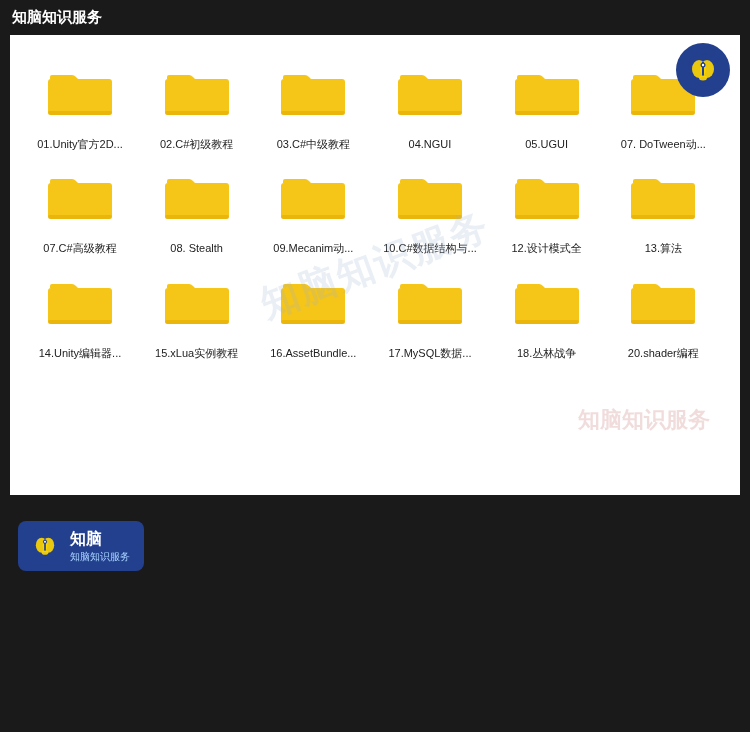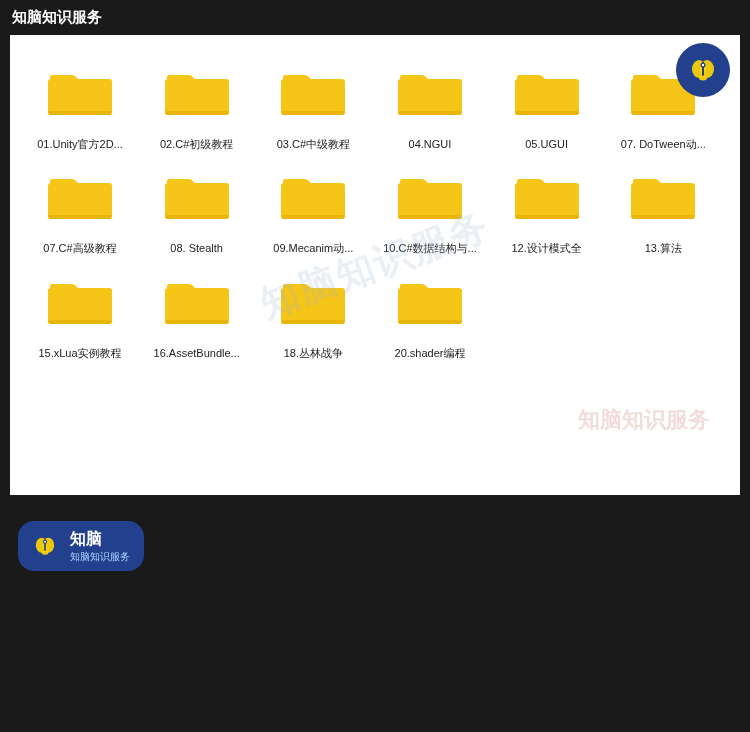--- a/index.html
+++ b/index.html
@@ -128,21 +128,21 @@
       margin-top: 18px;
       display: flex;
       align-items: center;
       padding: 8px 18px;
     }
 
     .bottom-logo {
       display: flex;
       align-items: center;
       background: #23408e;
-      border-radius: 16px;
+      border-radius: 8px;
       padding: 6px 14px 6px 8px;
     }
 
     .bottom-logo-brain {
       width: 38px;
       height: 38px;
       border-radius: 50%;
       background: #23408e;
       display: flex;
       align-items: center;
@@ -353,34 +353,60 @@
       <div class="folder-icon">
         <svg viewBox="0 0 68 55">
 
           <path d="M4,16 L4,14 Q4,12 6,12 L26,12 Q28,12 30,14 L32,16 Z" fill="#F5C518"></path>
 
           <rect x="2" y="16" width="64" height="36" rx="3" ry="3" fill="#F5C518"></rect>
 
           <rect x="2" y="48" width="64" height="4" rx="2" ry="2" fill="#E0A800" opacity="0.5"></rect>
         </svg>
       </div>
+      <span class="folder-label">14.Unity编辑器...</span>
+    </div>
+      <div class="folder-item">
+      <div class="folder-icon">
+        <svg viewBox="0 0 68 55">
+
+          <path d="M4,16 L4,14 Q4,12 6,12 L26,12 Q28,12 30,14 L32,16 Z" fill="#F5C518"></path>
+
+          <rect x="2" y="16" width="64" height="36" rx="3" ry="3" fill="#F5C518"></rect>
+
+          <rect x="2" y="48" width="64" height="4" rx="2" ry="2" fill="#E0A800" opacity="0.5"></rect>
+        </svg>
+      </div>
       <span class="folder-label">15.xLua实例教程</span>
     </div>
       <div class="folder-item">
       <div class="folder-icon">
         <svg viewBox="0 0 68 55">
 
           <path d="M4,16 L4,14 Q4,12 6,12 L26,12 Q28,12 30,14 L32,16 Z" fill="#F5C518"></path>
 
           <rect x="2" y="16" width="64" height="36" rx="3" ry="3" fill="#F5C518"></rect>
 
           <rect x="2" y="48" width="64" height="4" rx="2" ry="2" fill="#E0A800" opacity="0.5"></rect>
         </svg>
       </div>
       <span class="folder-label">16.AssetBundle...</span>
+    </div>
+      <div class="folder-item">
+      <div class="folder-icon">
+        <svg viewBox="0 0 68 55">
+
+          <path d="M4,16 L4,14 Q4,12 6,12 L26,12 Q28,12 30,14 L32,16 Z" fill="#F5C518"></path>
+
+          <rect x="2" y="16" width="64" height="36" rx="3" ry="3" fill="#F5C518"></rect>
+
+          <rect x="2" y="48" width="64" height="4" rx="2" ry="2" fill="#E0A800" opacity="0.5"></rect>
+        </svg>
+      </div>
+      <span class="folder-label">17.MySQL数据...</span>
     </div>
       <div class="folder-item">
       <div class="folder-icon">
         <svg viewBox="0 0 68 55">
 
           <path d="M4,16 L4,14 Q4,12 6,12 L26,12 Q28,12 30,14 L32,16 Z" fill="#F5C518"></path>
 
           <rect x="2" y="16" width="64" height="36" rx="3" ry="3" fill="#F5C518"></rect>
 
           <rect x="2" y="48" width="64" height="4" rx="2" ry="2" fill="#E0A800" opacity="0.5"></rect>

